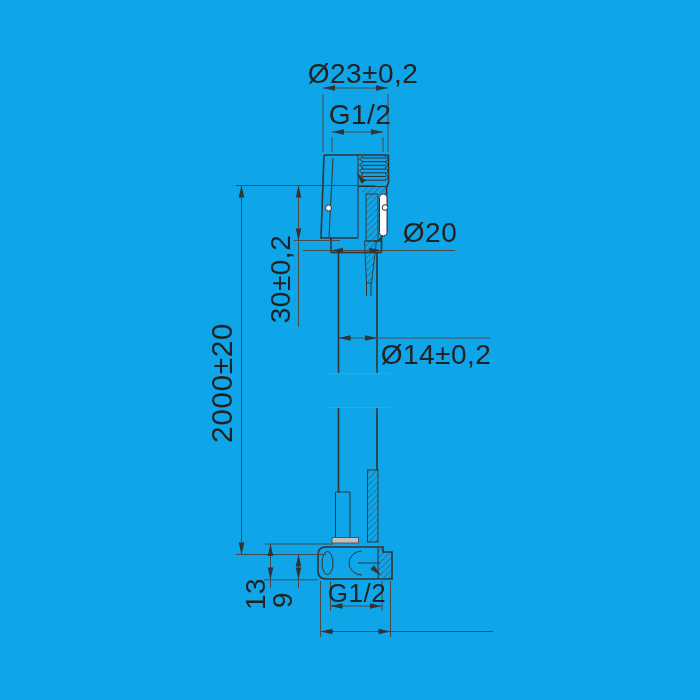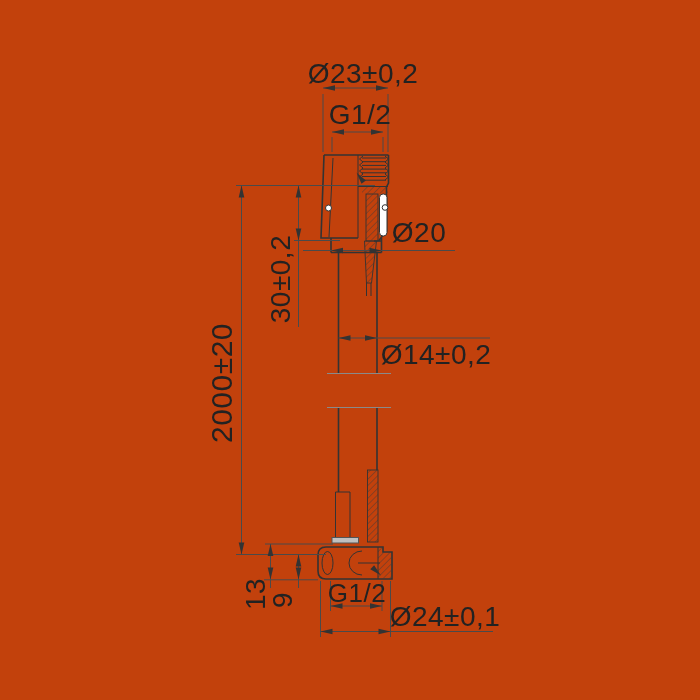--- a/index.html
+++ b/index.html
@@ -1,17 +1,17 @@
 <!DOCTYPE html>
 <html><head>
 <meta charset="utf-8">
 <style>
   html,body{margin:0;padding:0;background:#ffffff;}
   #canvas{
-    position:relative;width:700px;height:700px;background:#c2410c;overflow:hidden;
+    position:relative;width:700px;height:700px;background:#0ea5e9;overflow:hidden;
     font-family:"Liberation Sans", sans-serif;
   }
   #drawing-svg{position:absolute;left:0;top:0;}
   .dim-label{
     position:absolute;color:#222;font-size:28px;letter-spacing:0.5px;
     transform:translate(-50%,-50%);white-space:nowrap;
   }
   .dim-label.rot{transform:translate(-50%,-50%) rotate(-90deg);}
   .dim-label.big{font-size:30px;}
   .dim-label.sm{font-size:26px;}
@@ -165,22 +165,21 @@
     <g>
       <line class="thin" x1="264" y1="579.8" x2="318" y2="579.8"></line>
       <line class="thin" x1="298.5" y1="554.5" x2="298.5" y2="588"></line>
       <polygon class="arrow" points="298.5,554.5 295.7,566.5 301.3,566.5"></polygon>
       <polygon class="arrow" points="298.5,579.5 295.7,567.5 301.3,567.5"></polygon>
     </g>
   </svg>
 
   <div class="dim-label" style="left:363px;top:74px;">Ø23±0,2</div>
   <div class="dim-label" style="left:360px;top:115px;">G1/2</div>
-  <div class="dim-label" style="left:419px;top:233px;">Ø20</div>
+  <div class="dim-label" style="left:430px;top:233px;">Ø20</div>
   <div class="dim-label" style="left:436px;top:319px;margin-top:36px;">Ø14±0,2</div>
   <div class="dim-label rot big" style="left:222px;top:383px;">2000±20</div>
   <div class="dim-label rot" style="left:281px;top:279px;">30±0,2</div>
   <div class="dim-label rot" style="left:256px;top:594px;">13</div>
   <div class="dim-label rot" style="left:283px;top:600px;">9</div>
   <div class="dim-label sm" style="left:357px;top:593px;">G1/2</div>
-  <div class="dim-label" style="left:445px;top:617px;">Ø24±0,1</div>
 
 </div>
 
 </body></html>

